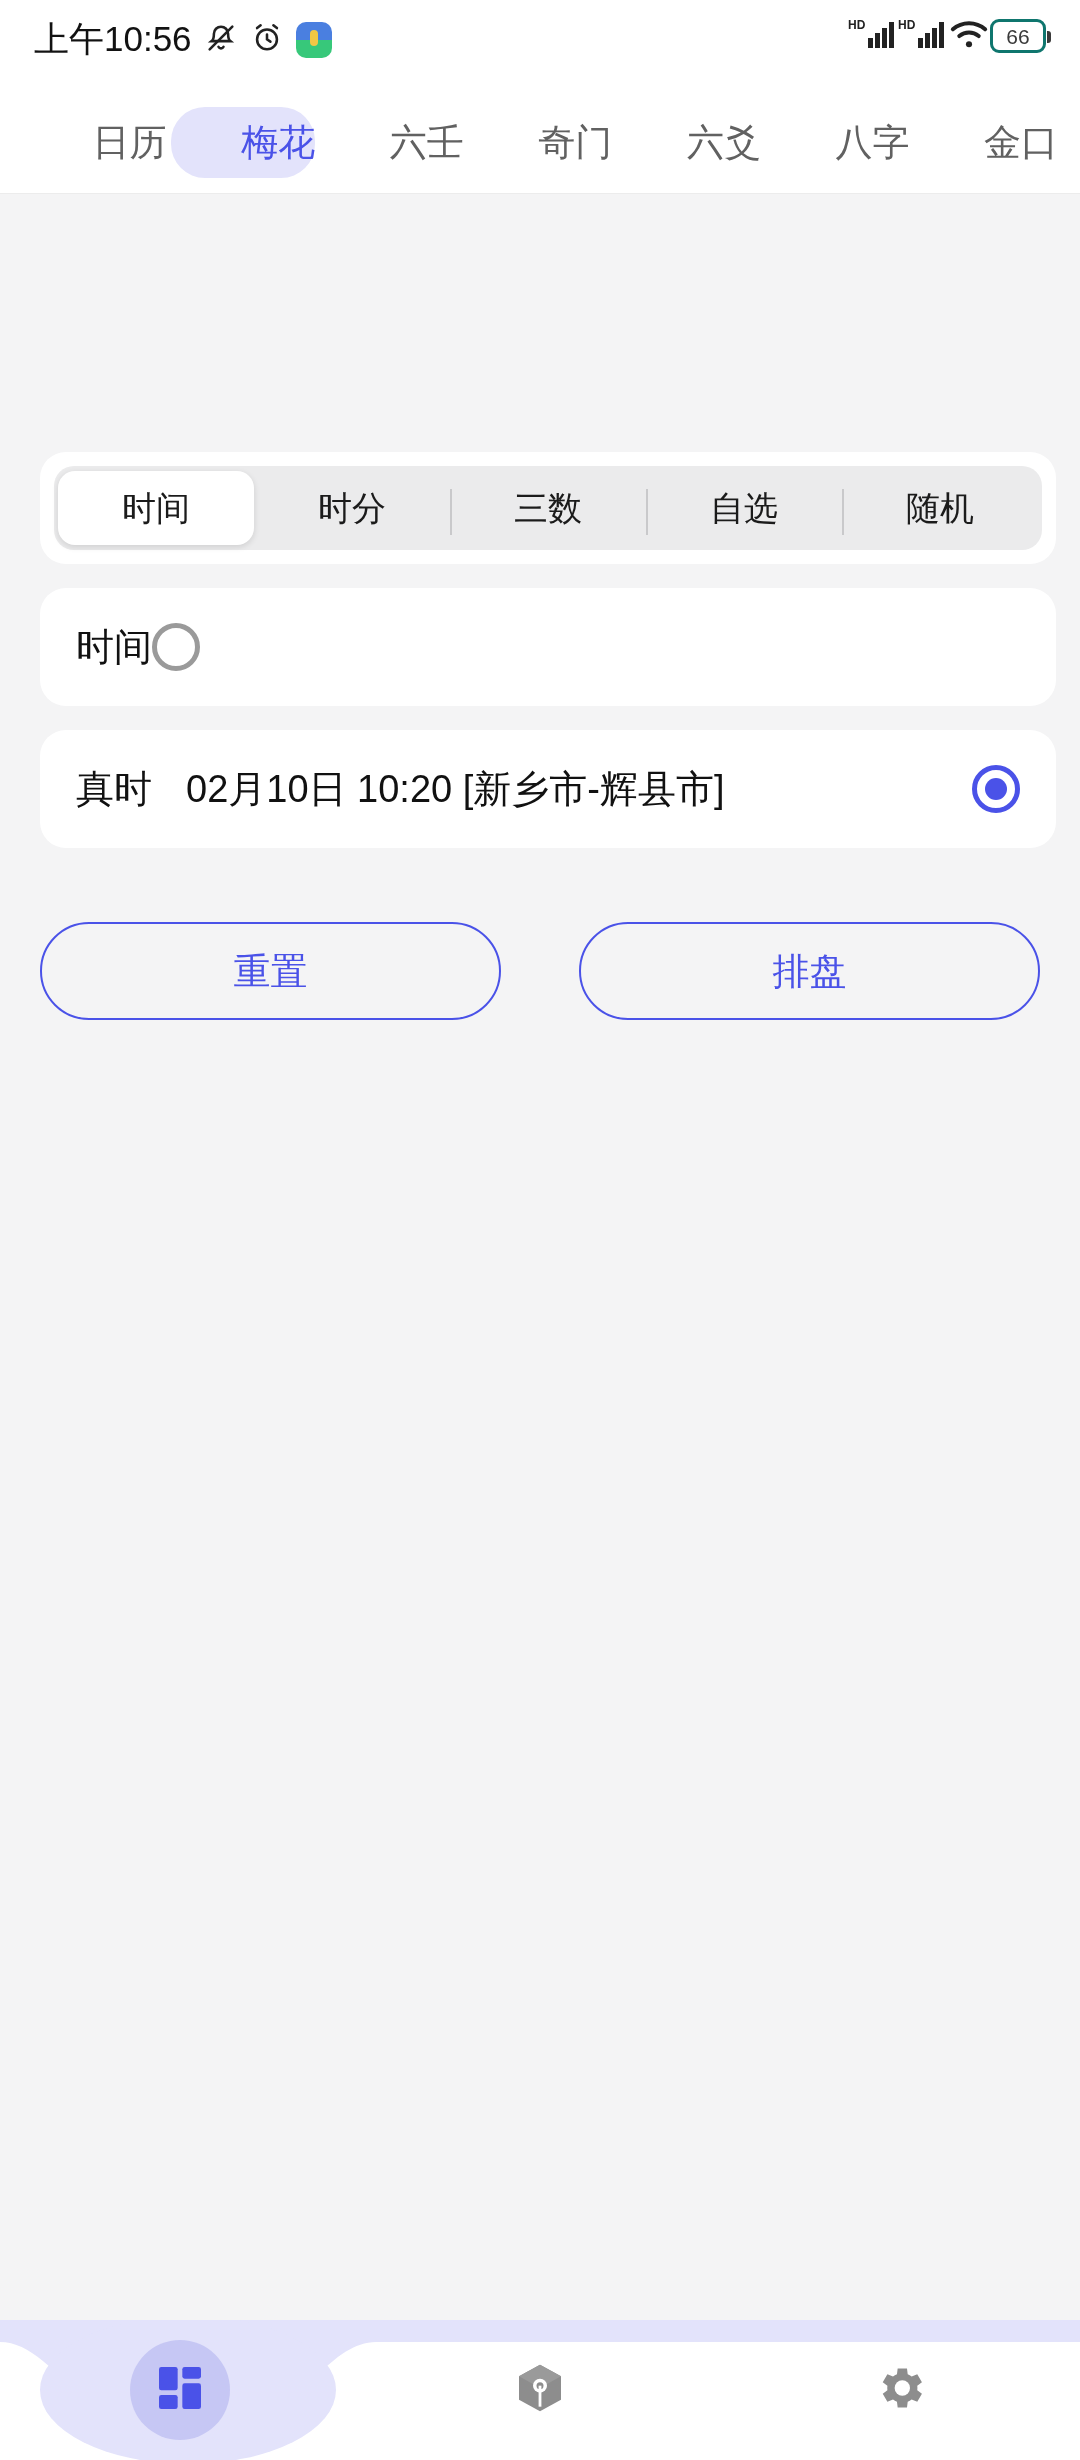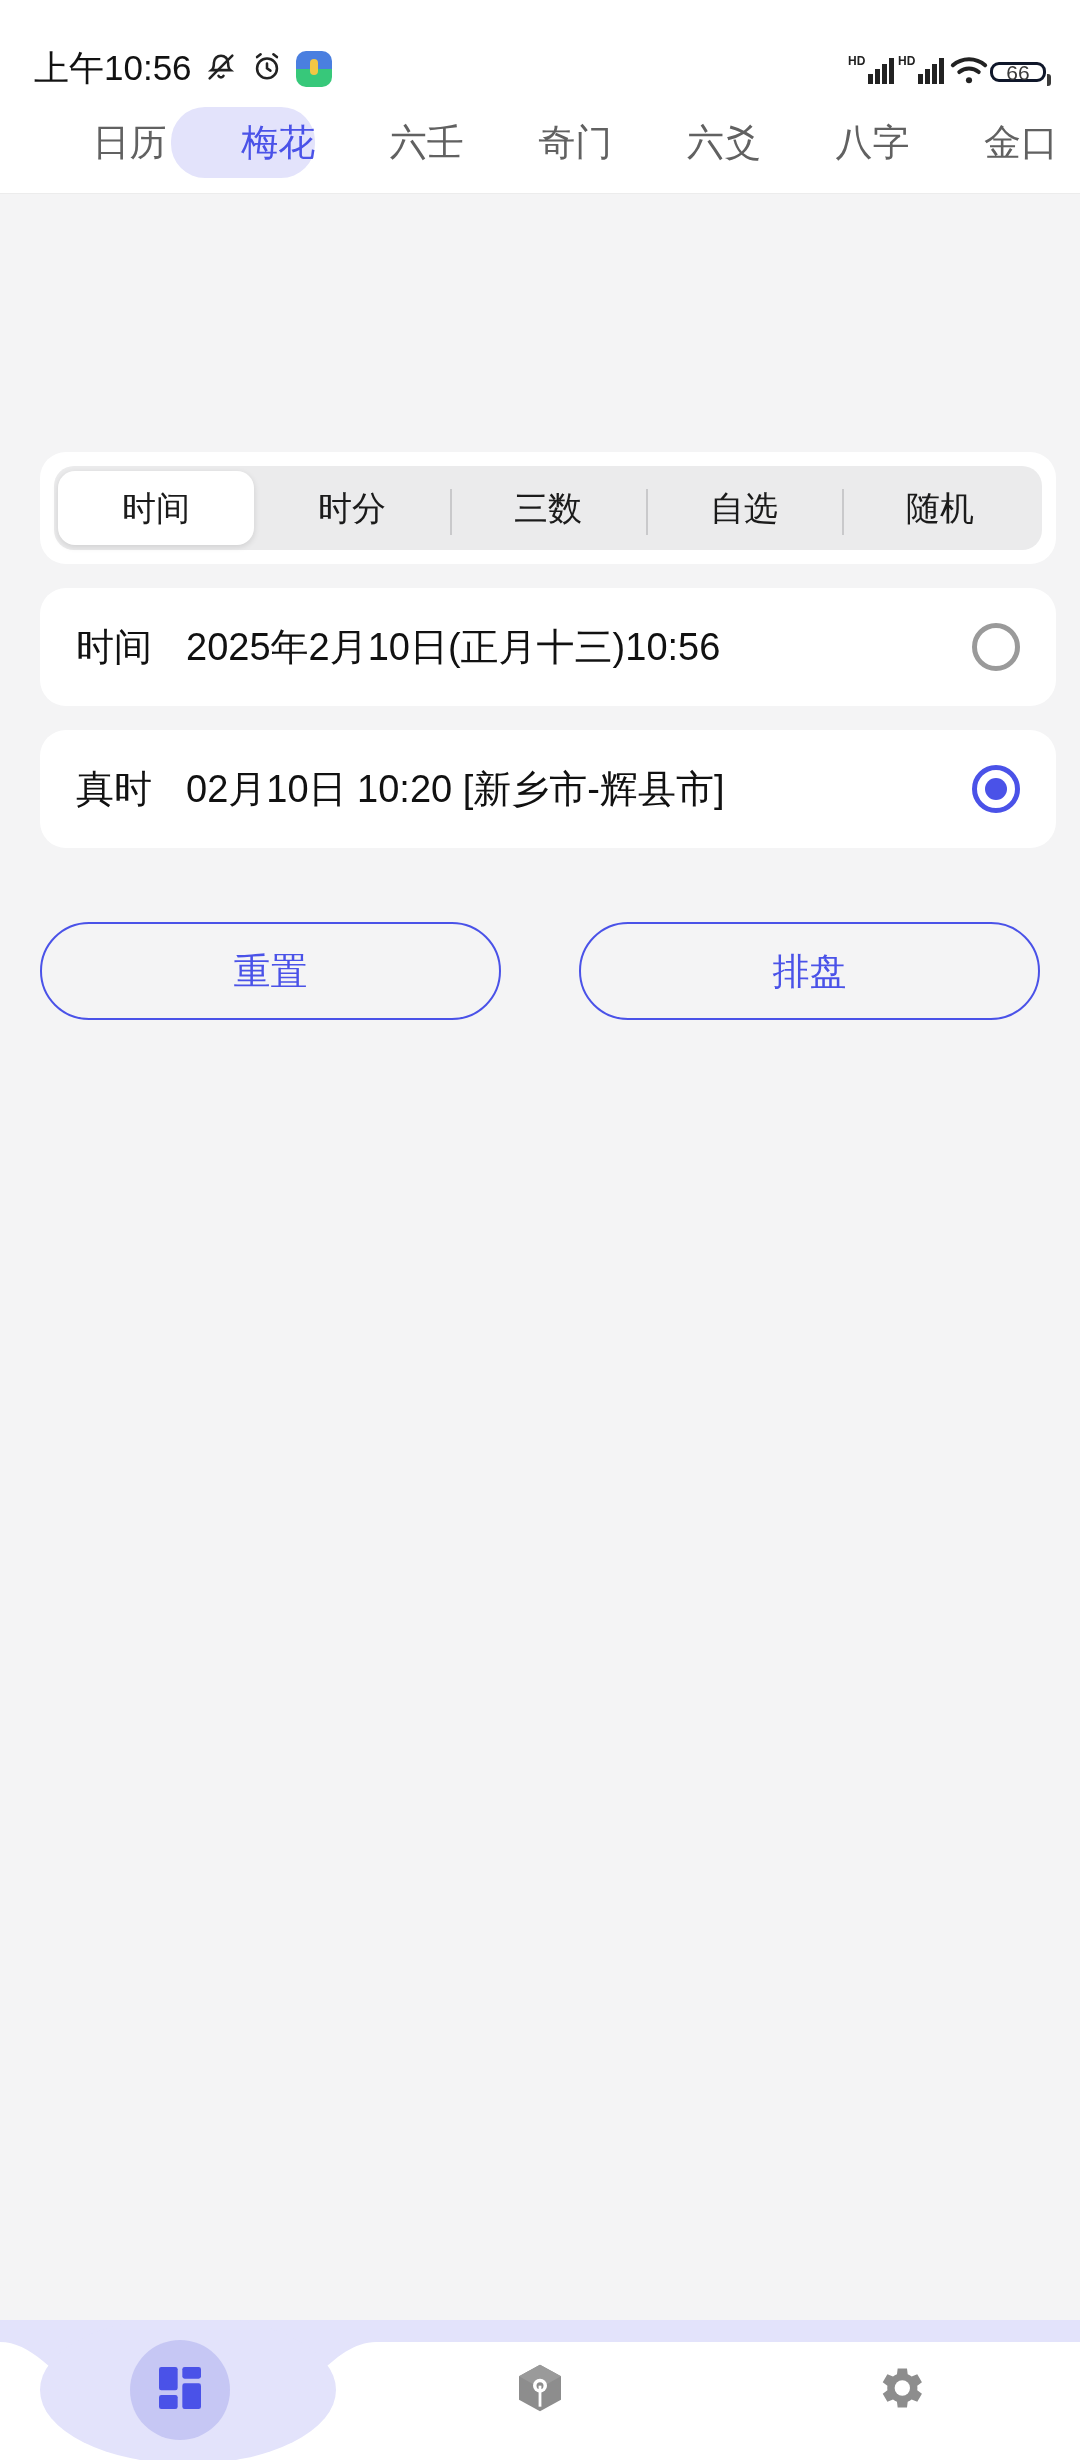--- a/index.html
+++ b/index.html
@@ -25,23 +25,23 @@
     background: #f4f4f5;
     display: flex;
     flex-direction: column;
   }
 
   
   .status-bar {
     height: 92px;
     background: #ffffff;
     display: flex;
-    align-items: flex-end;
+    align-items: flex-start;
     justify-content: space-between;
-    padding: 4px 34px 0 34px;
+    padding: 16px 34px 0 34px;
     flex: 0 0 auto;
   }
   .status-left {
     display: flex;
     align-items: center;
     gap: 12px;
   }
   .status-clock {
     font-size: 35px;
     letter-spacing: 0px;
@@ -66,22 +66,22 @@
     content: "";
     position: absolute;
     left: 50%; top: 8px;
     transform: translateX(-50%);
     width: 8px; height: 16px;
     border-radius: 4px;
     background: #f2c744;
   }
 
   .battery {
-    width: 56px; height: 20px;
-    border: 3px solid #0f172a;
+    width: 56px; height: 34px;
+    border: 3px solid #0f766e;
     border-radius: 9px;
     position: relative;
     display: flex;
     align-items: center;
     justify-content: center;
   }
   .battery::after {
     content: "";
     position: absolute;
     right: -8px; top: 9px;
@@ -361,21 +361,20 @@
         <div class="seg-item active">时间</div>
         <div class="seg-item">时分</div>
         <div class="seg-item div">三数</div>
         <div class="seg-item div">自选</div>
         <div class="seg-item div">随机</div>
       </div>
     </div>
 
     <div class="card row-card">
       <span class="row-label">时间</span>
-      <span class="row-value">2025年2月10日(正月十三)10:56</span>
       <span class="radio"></span>
     </div>
 
     <div class="card row-card">
       <span class="row-label">真时</span>
       <span class="row-value">02月10日 10:20 [新乡市-辉县市]</span>
       <span class="radio checked"></span>
     </div>
 
     <div class="actions">

